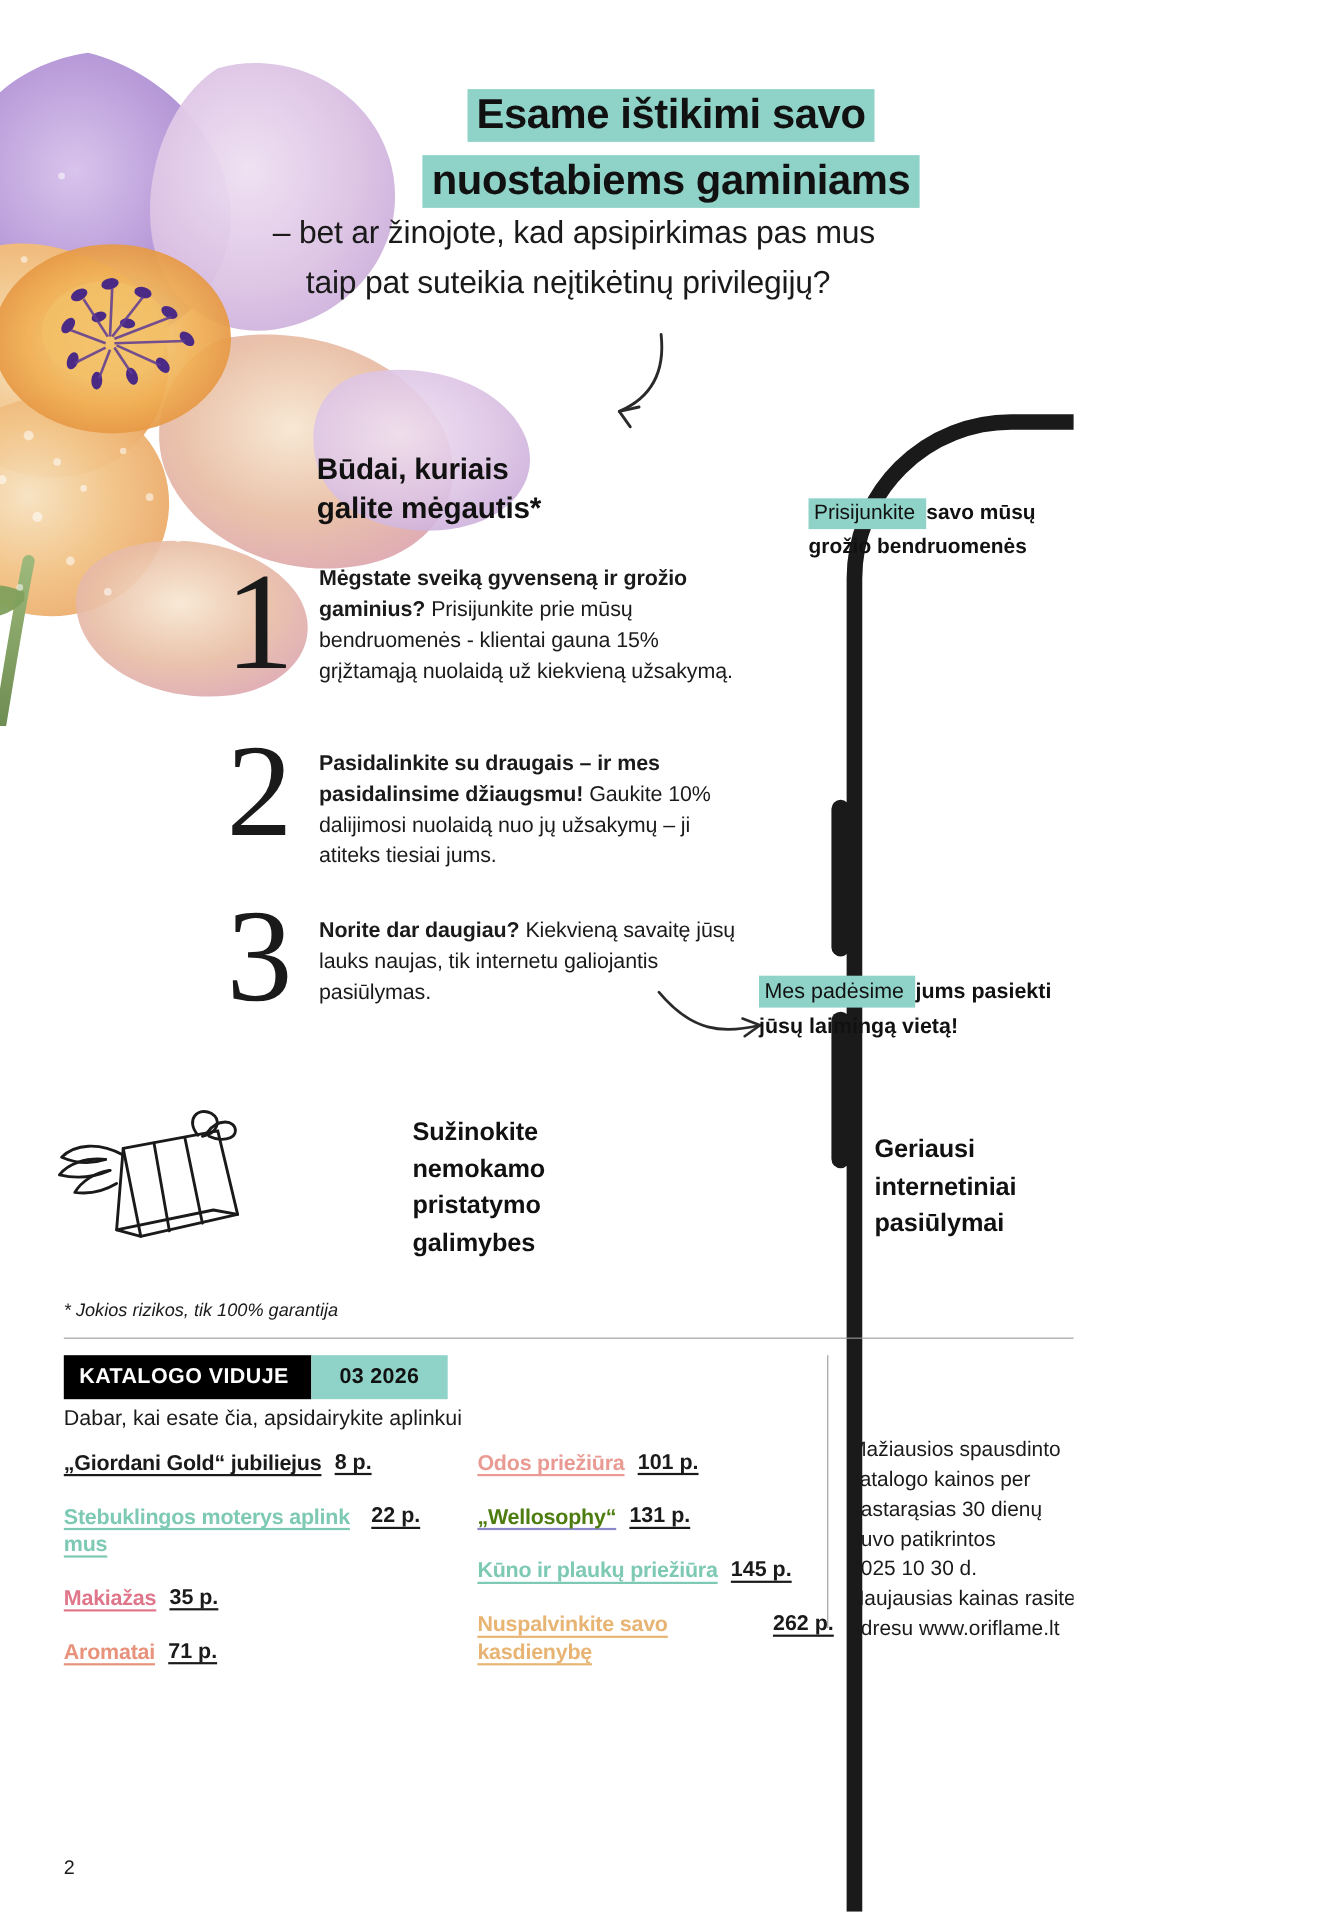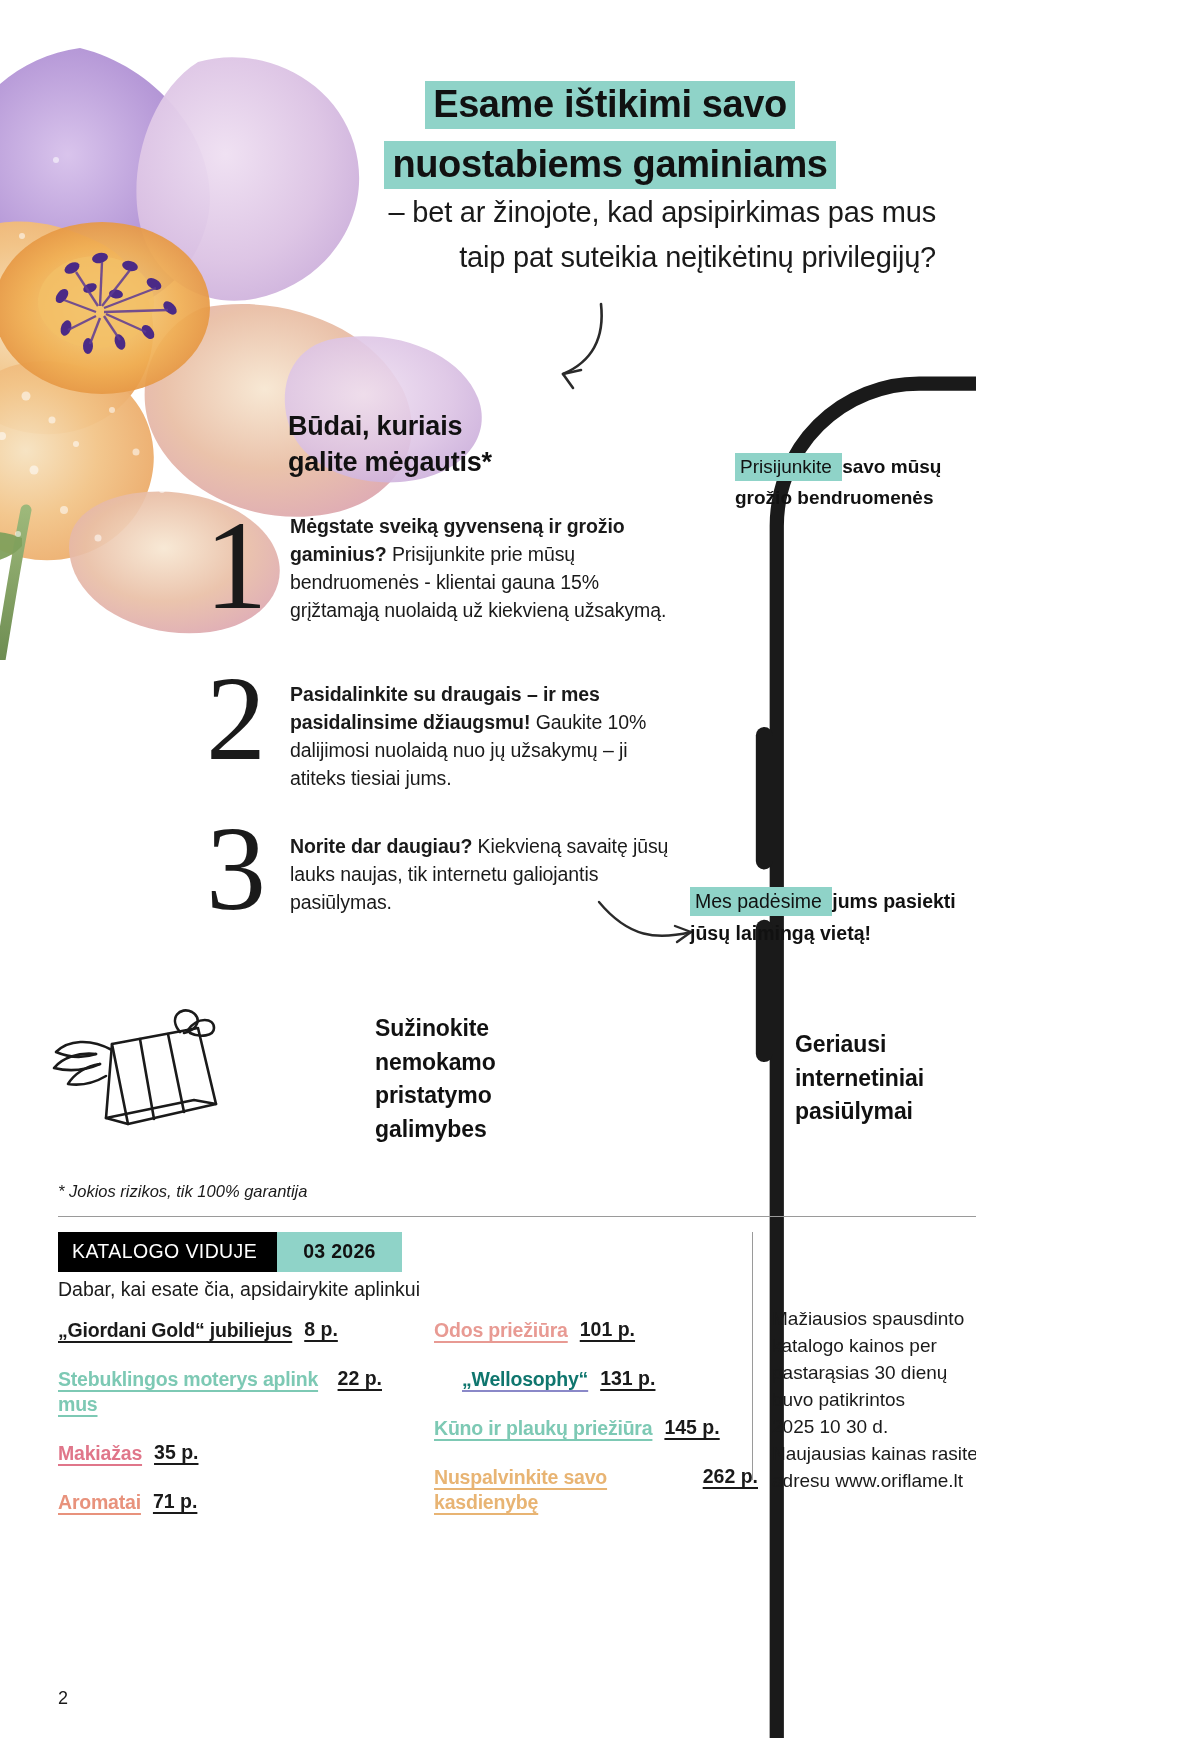--- a/index.html
+++ b/index.html
@@ -54,24 +54,24 @@
     background: #8fd3c8;
     padding: 2px 8px 4px 8px;
     box-decoration-break: clone;
     -webkit-box-decoration-break: clone;
   }
   .hl-line.l1 { text-align: center; }
   .hl-line.l2 { text-align: center; margin-top: 6px; }
 
   .subhead {
     position: absolute;
-    left: 236px;
+    left: 248px;
     top: 190px;
     width: 700px;
-    text-align: right;
+    text-align: left;
     font-size: 29px;
     font-weight: 400;
     line-height: 1.56;
     color: #1a1a1a;
     letter-spacing: -0.2px;
   }
   .subhead .sl { display: block; white-space: nowrap; }
   .subhead .sl.s2 { padding-left: 30px; }
 
   
@@ -230,21 +230,21 @@
     height: 1px;
     background: #9a9a9a;
   }
 
   
   .banner { position: absolute; left: 58px; top: 1232px; display: flex; }
   .banner-dark {
     background: #000;
     color: #fff;
     font-size: 19.5px;
-    font-weight: 400;
+    font-weight: 700;
     letter-spacing: 0.4px;
     padding: 8px 20px 9px 14px;
   }
   .banner-teal {
     background: #8fd3c8;
     color: #111;
     font-size: 19.5px;
     font-weight: 700;
     letter-spacing: 0.3px;
     padding: 8px 26px 9px 26px;
@@ -572,21 +572,21 @@
         <span class="index-page">71 p.</span>
       </div>
     </div>
 
     <div class="index-col">
       <div class="index-row">
         <a class="index-link" href="#" style="color: rgb(232, 154, 147); text-decoration-color: rgb(232, 154, 147);">Odos priežiūra</a>
         <span class="index-page">101 p.</span>
       </div>
       <div class="index-row">
-        <a class="index-link" href="#" style="color: #0f766e; text-decoration-color: rgb(138, 136, 200); margin-left: 28px;">„Wellosophy“</a>
+        <a class="index-link" href="#" style="color: #4d7c0f; text-decoration-color: rgb(138, 136, 200);">„Wellosophy“</a>
         <span class="index-page">131 p.</span>
       </div>
       <div class="index-row">
         <a class="index-link" href="#" style="color: rgb(125, 201, 180); text-decoration-color: rgb(125, 201, 180);">Kūno ir plaukų priežiūra</a>
         <span class="index-page">145 p.</span>
       </div>
       <div class="index-row">
         <a class="index-link" href="#" style="color: rgb(232, 180, 115); text-decoration-color: rgb(232, 180, 115);">Nuspalvinkite savo kasdienybę</a>
         <span class="index-page">262 p.</span>
       </div>

